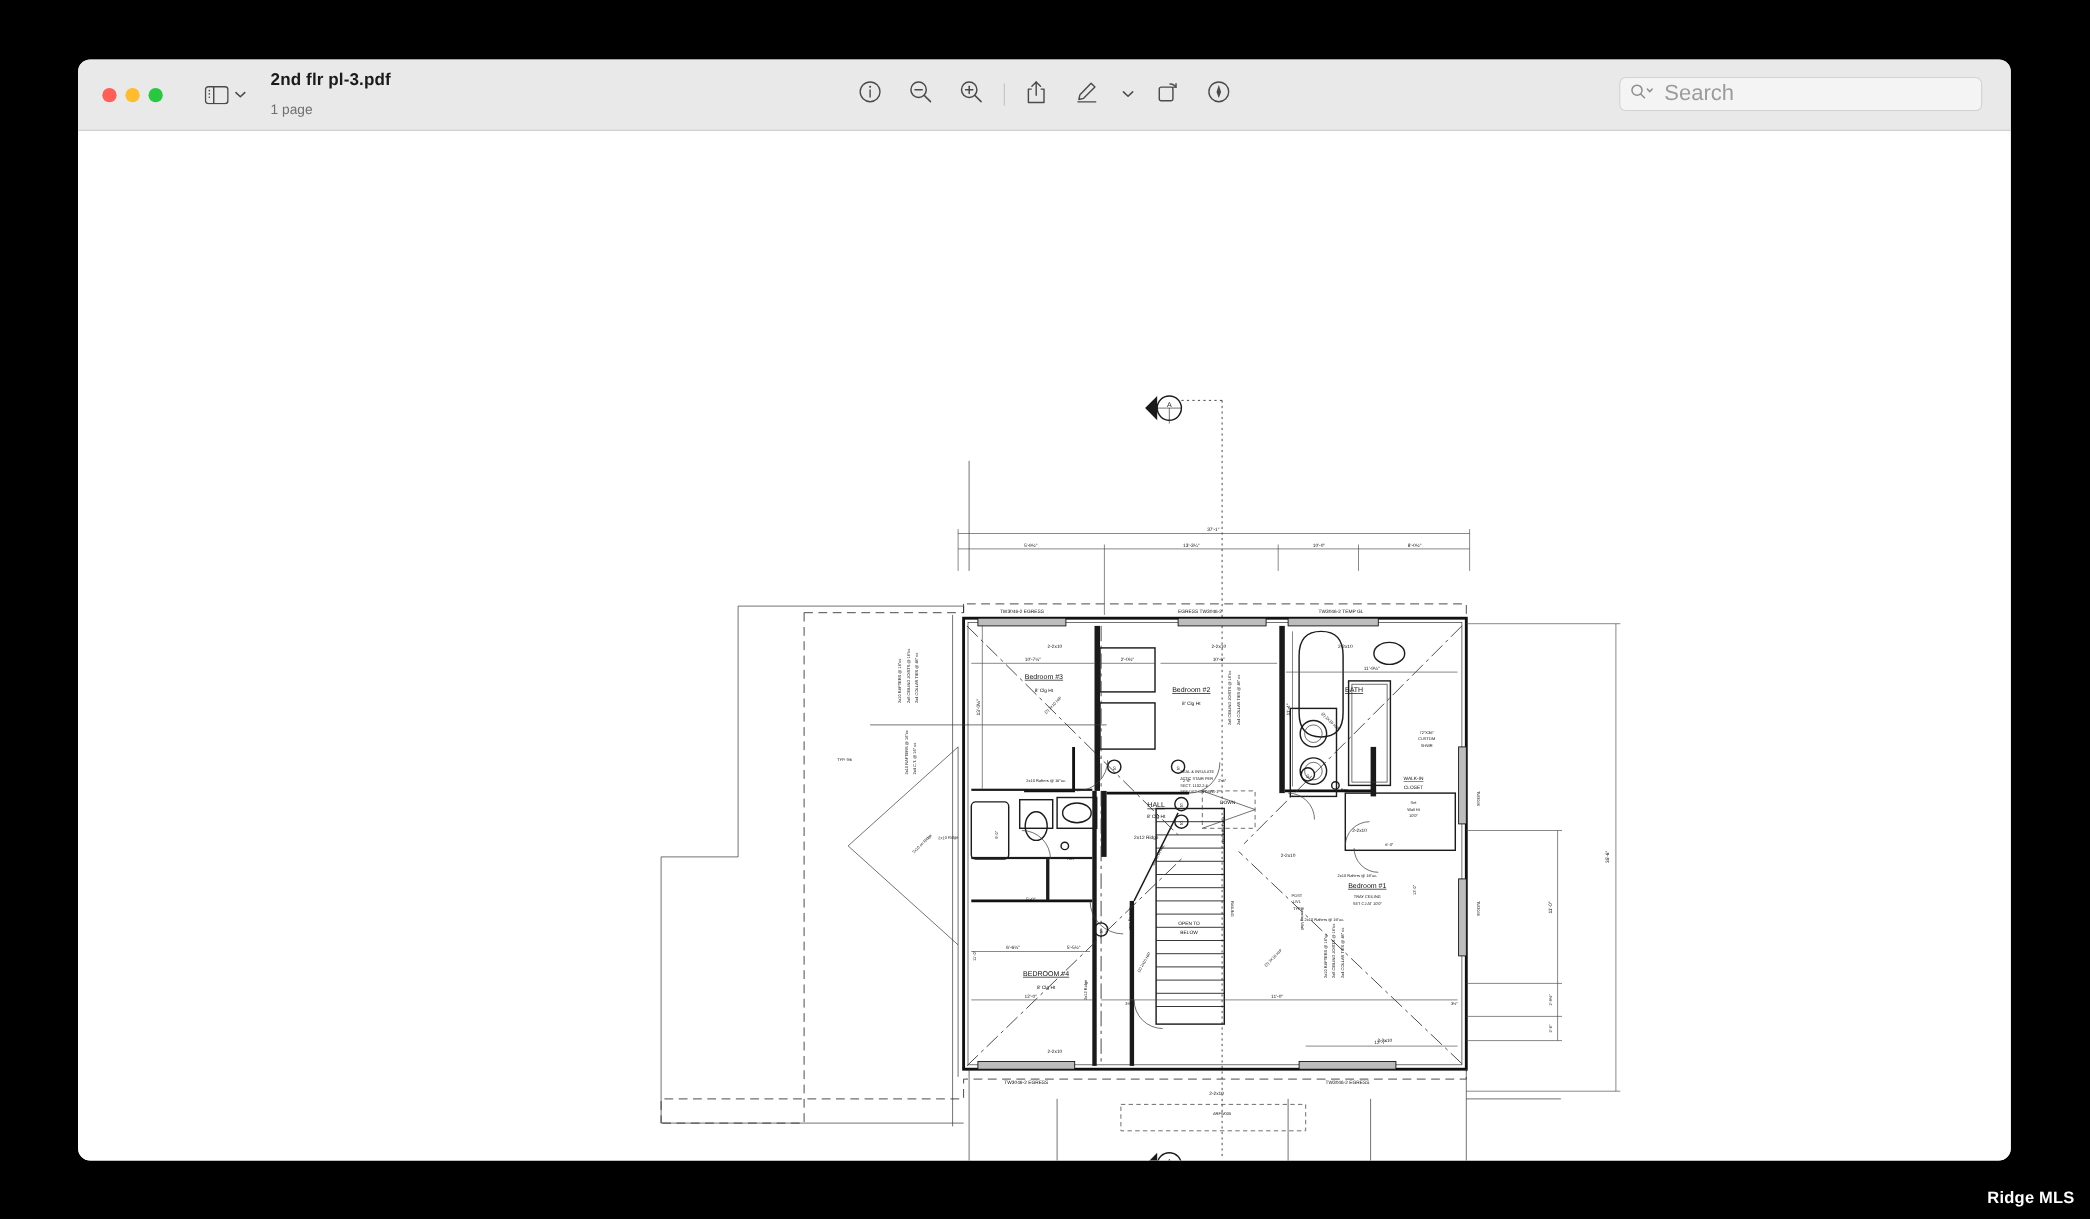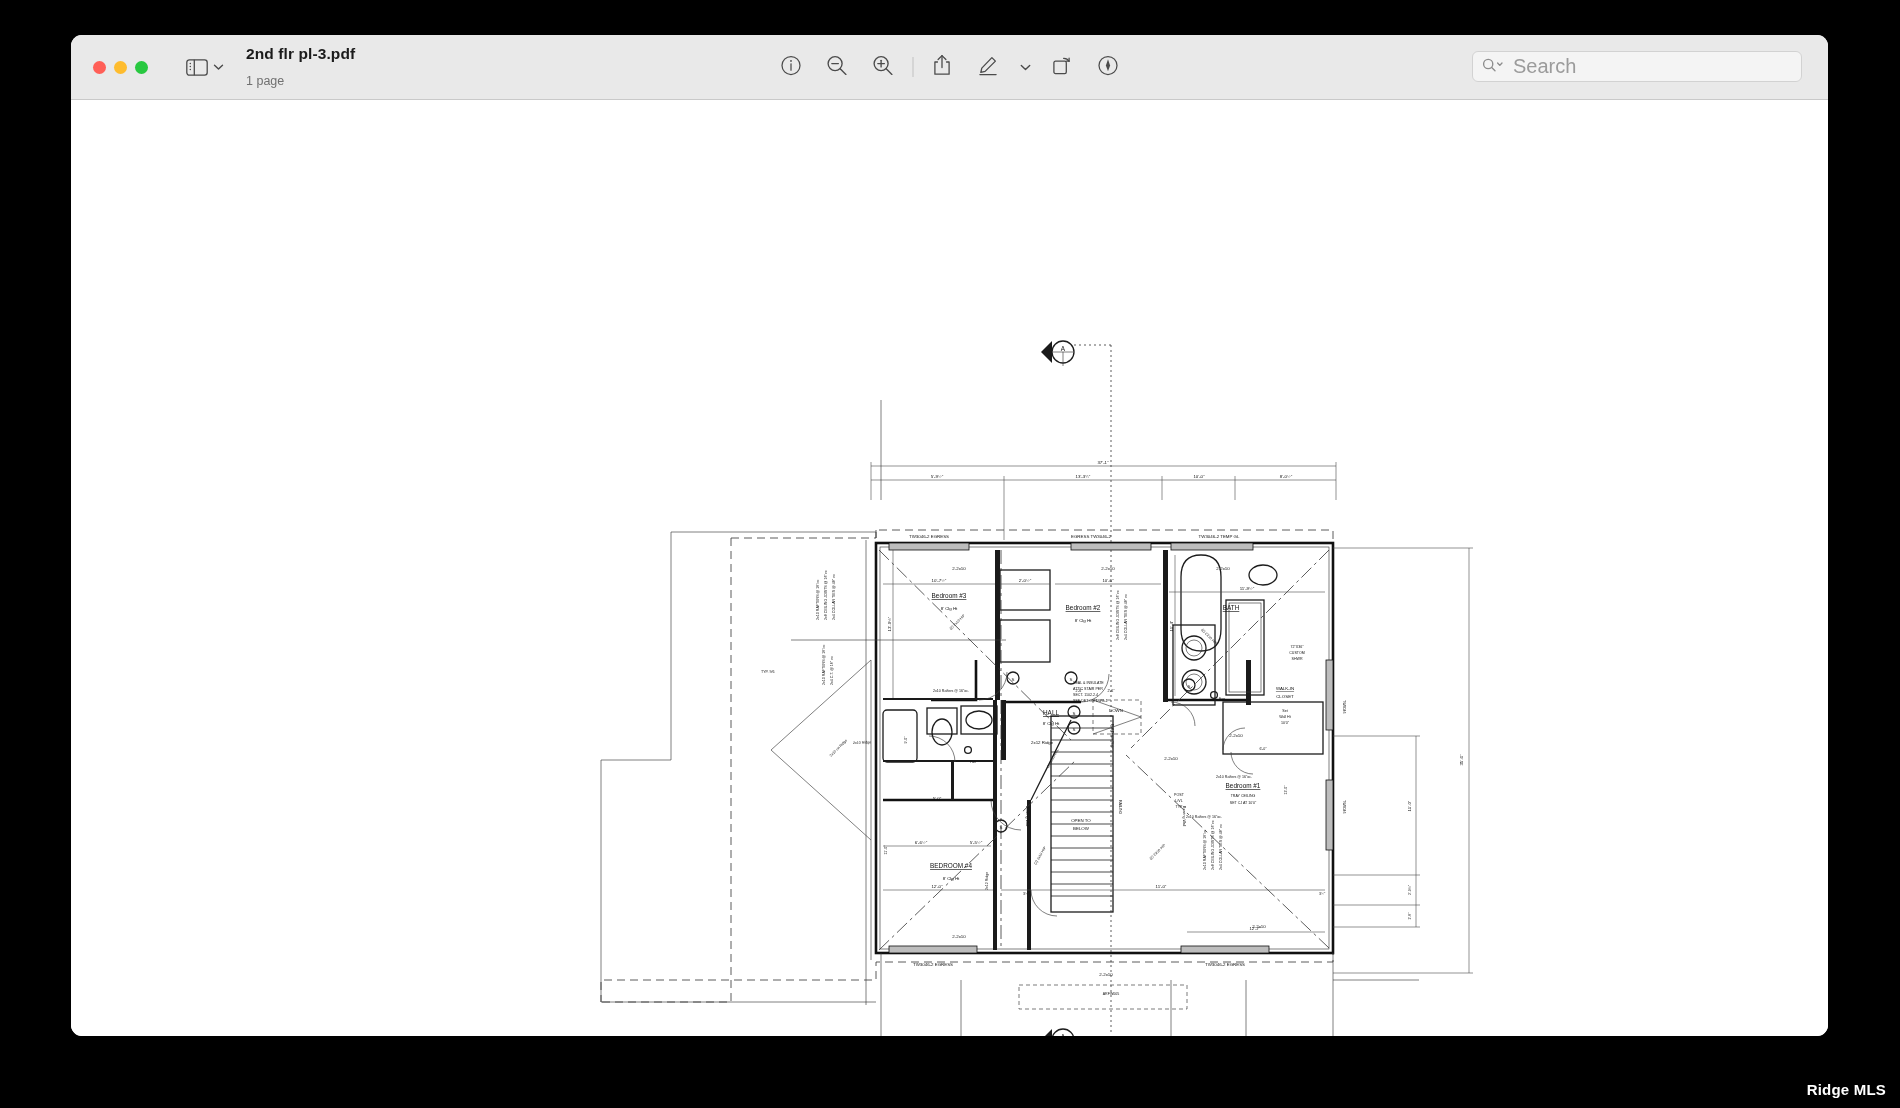--- a/index.html
+++ b/index.html
@@ -2,21 +2,21 @@
 <html><head>
 <meta charset="utf-8">
 <style>
   html,body{margin:0;padding:0;background:#000;}
   body{width:1900px;height:1108px;overflow:hidden;font-family:"Liberation Sans",sans-serif;}
 
   #screen{position:relative;width:1900px;height:1108px;background:#000;}
 
   
   #window{
-    position:absolute;left:71px;top:35px;width:1757px;height:1001px;
+    position:absolute;left:71px;top:54px;width:1757px;height:1001px;
     background:#fff;border-radius:11px;overflow:hidden;
     box-shadow:0 16px 50px rgba(0,0,0,.55);
   }
   
   #titlebar{
     position:relative;height:64px;background:#e9e9e9;
     border-bottom:1px solid #c9c9c9;
     display:flex;align-items:center;
   }
   .lights{display:flex;gap:8px;margin-left:22px;}

